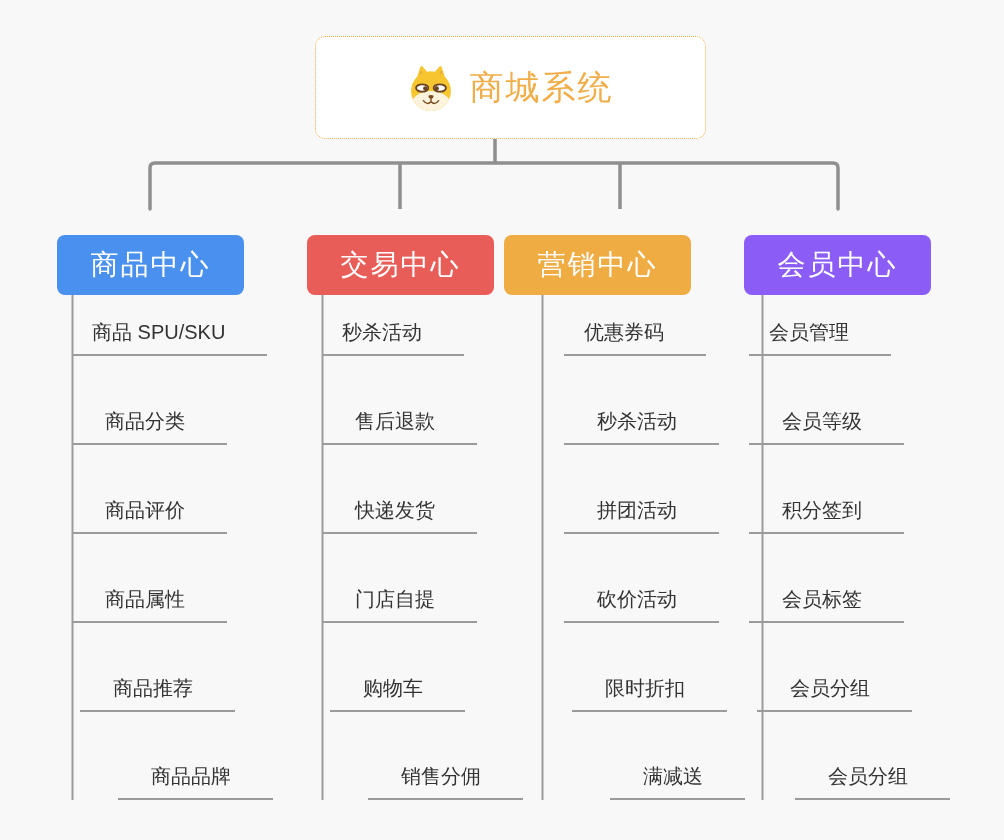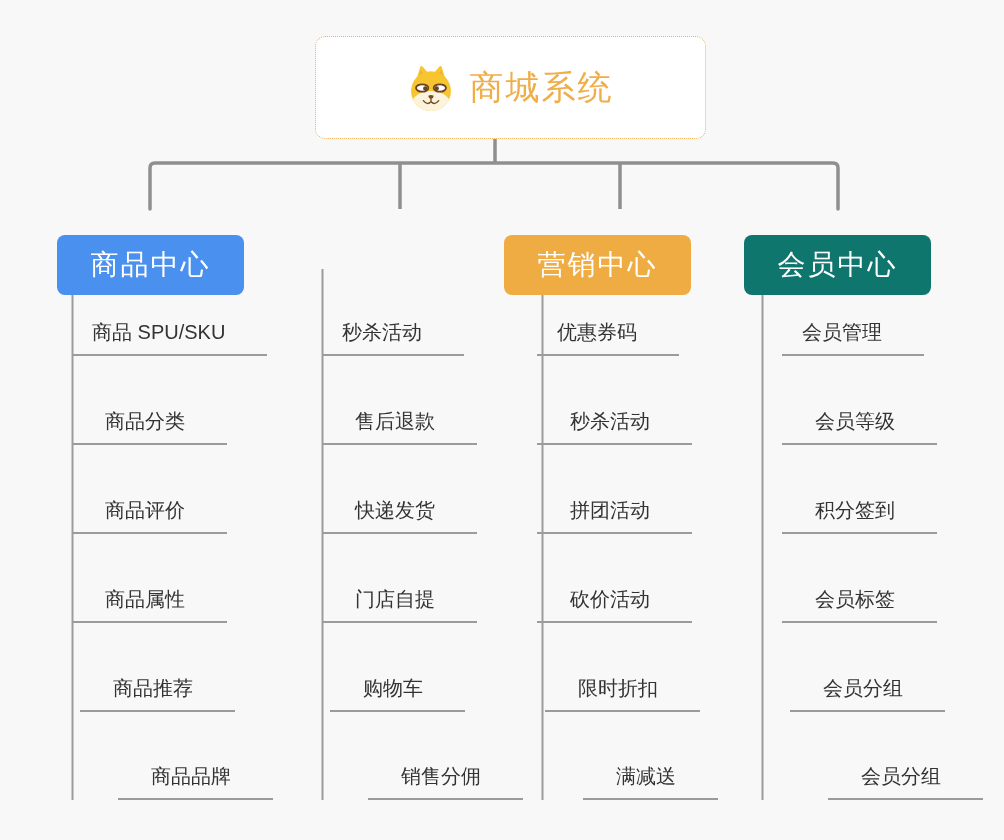--- a/index.html
+++ b/index.html
@@ -34,22 +34,22 @@
 
   
   .leaf{
     position:absolute;display:inline-block;white-space:nowrap;
     padding:0 42px 0 33px;line-height:44px;height:44px;
     border-bottom:2px solid #9B9B9B;
     font-size:20px;color:#333333;cursor:pointer;
   }
   .col-0 .leaf{left:72px;}
   .col-1 .leaf{left:322px;}
-  .col-2 .leaf{left:537px;}
-  .col-3 .leaf{left:782px;}
+  .col-2 .leaf{left:564px;}
+  .col-3 .leaf{left:749px;}
   .row-0{top:310px;padding-left:20px;} .row-1{top:399px;} .row-2{top:488px;}
   .row-3{top:577px;} .row-4{top:666px;margin-left:8px;} .row-5{top:754px;margin-left:46px;}
 </style>
 </head>
 <body>
 
 <div class="canvas">
 
   <svg class="lines" width="1004" height="840" viewBox="0 0 1004 840">
 
@@ -91,24 +91,27 @@
         <path d="M26.5,41 Q30,39 33.5,41 Q33.5,44.5 30,45.5 Q26.5,44.5 26.5,41 Z" fill="#7A4A21"></path>
         <path d="M30,45.5 L30,49 M20,47.5 Q25,54 30,49 Q35,54 40,47.5" stroke="#7A4A21" stroke-width="1.8" fill="none" stroke-linecap="round"></path>
       </svg>
     </span>
     <span class="root-title" style="color: rgb(240, 174, 74);">商城系统</span>
   </div>
 
   <div class="branch-node branch-0" style="background-color: rgb(74, 144, 238);">
     <span>商品中心</span>
   </div>
+  <div class="branch-node branch-1" style="background-color: rgb(233, 93, 88);">
+    <span>交易中心</span>
+  </div>
   <div class="branch-node branch-2" style="background-color: rgb(239, 172, 67);">
     <span>营销中心</span>
   </div>
-  <div class="branch-node branch-3" style="background-color: #0f766e;">
+  <div class="branch-node branch-3" style="background-color: #8b5cf6;">
     <span>会员中心</span>
   </div>
 
   <div class="col col-0">
     <span class="leaf row-0">商品 SPU/SKU</span>
     <span class="leaf row-1">商品分类</span>
     <span class="leaf row-2">商品评价</span>
     <span class="leaf row-3">商品属性</span>
     <span class="leaf row-4">商品推荐</span>
     <span class="leaf row-5">商品品牌</span>

